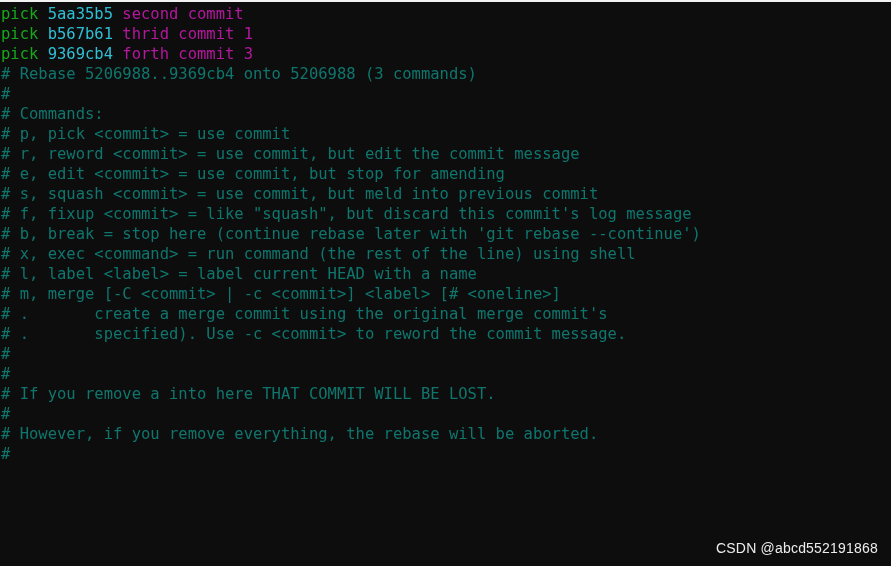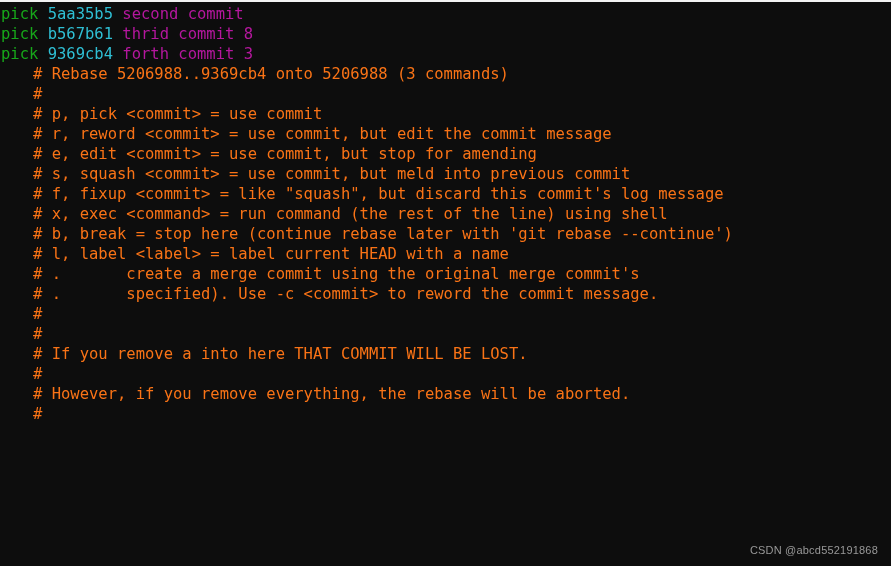--- a/index.html
+++ b/index.html
@@ -48,56 +48,58 @@
     padding-left: 1px;
     letter-spacing: 0px;
   }
 
   .tok-pick    { color: #17a81a; }
   .tok-hash    { color: #2fbfd4; }
   .tok-msg     { color: #b5179e; }
   .tok-comment { color: #5fd7e7; }
 
   
-  .tok-comment { color: #f97316; margin-left: 32px; }
+  .tok-comment { color: #0f766e; }
 
   #watermark {
     position: absolute;
     right: 13px;
     bottom: 10px;
-    color: #a3a3a3;
+    color: #ffffff;
     font-family: "Liberation Sans", sans-serif;
-    font-size: 11px;
+    font-size: 14px;
     letter-spacing: 0.2px;
     opacity: 0.92;
     white-space: pre;
   }
 </style>
 </head>
 <body>
 
 <div id="terminal">
 
   <div id="top-edge"></div>
 
   <div id="buffer">
 
   <div class="line"><span class="tok-pick">pick</span> <span class="tok-hash">5aa35b5</span> <span class="tok-msg">second commit</span></div>
-      <div class="line"><span class="tok-pick">pick</span> <span class="tok-hash">b567b61</span> <span class="tok-msg">thrid commit 8</span></div>
+      <div class="line"><span class="tok-pick">pick</span> <span class="tok-hash">b567b61</span> <span class="tok-msg">thrid commit 1</span></div>
       <div class="line"><span class="tok-pick">pick</span> <span class="tok-hash">9369cb4</span> <span class="tok-msg">forth commit 3</span></div>
       <div class="line tok-comment"># Rebase 5206988..9369cb4 onto 5206988 (3 commands)</div>
       <div class="line tok-comment">#</div>
+      <div class="line tok-comment"># Commands:</div>
       <div class="line tok-comment"># p, pick &lt;commit&gt; = use commit</div>
       <div class="line tok-comment"># r, reword &lt;commit&gt; = use commit, but edit the commit message</div>
       <div class="line tok-comment"># e, edit &lt;commit&gt; = use commit, but stop for amending</div>
       <div class="line tok-comment"># s, squash &lt;commit&gt; = use commit, but meld into previous commit</div>
       <div class="line tok-comment"># f, fixup &lt;commit&gt; = like "squash", but discard this commit's log message</div>
+      <div class="line tok-comment"># b, break = stop here (continue rebase later with 'git rebase --continue')</div>
       <div class="line tok-comment"># x, exec &lt;command&gt; = run command (the rest of the line) using shell</div>
-      <div class="line tok-comment"># b, break = stop here (continue rebase later with 'git rebase --continue')</div>
       <div class="line tok-comment"># l, label &lt;label&gt; = label current HEAD with a name</div>
+      <div class="line tok-comment"># m, merge [-C &lt;commit&gt; | -c &lt;commit&gt;] &lt;label&gt; [# &lt;oneline&gt;]</div>
       <div class="line tok-comment"># .       create a merge commit using the original merge commit's</div>
       <div class="line tok-comment"># .       specified). Use -c &lt;commit&gt; to reword the commit message.</div>
       <div class="line tok-comment">#</div>
       <div class="line tok-comment">#</div>
       <div class="line tok-comment"># If you remove a into here THAT COMMIT WILL BE LOST.</div>
       <div class="line tok-comment">#</div>
       <div class="line tok-comment"># However, if you remove everything, the rebase will be aborted.</div>
       <div class="line tok-comment">#</div>
     </div>
 

